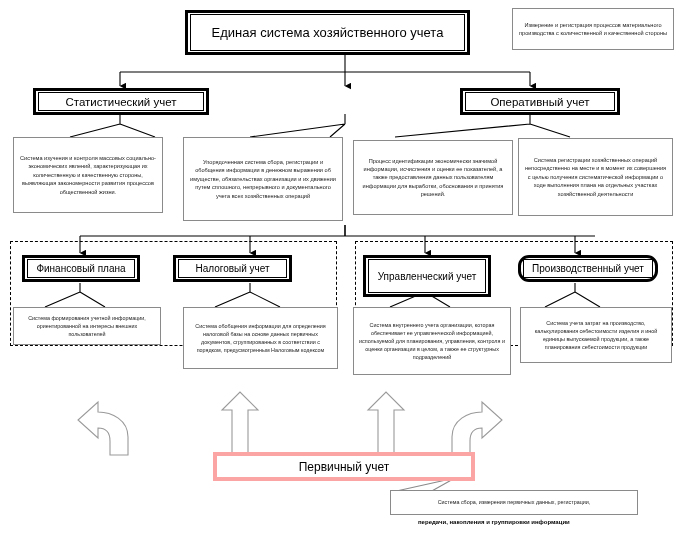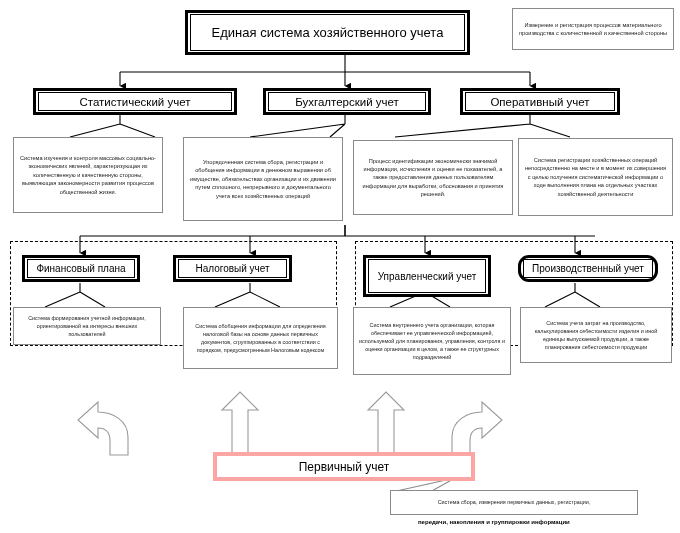--- a/index.html
+++ b/index.html
@@ -83,28 +83,23 @@
   </svg>
 
   <div class="node heavy title-box" style="left:185px;top:10px;width:285px;height:45px;justify-content:flex-end;">
     <div class="inner">
         <span>Единая система хозяйственного учета</span>
       </div>
   </div>
 
   <div class="desc" style="left:512px;top:8px;width:162px;height:42px;">Измерение и регистрация процессов материального производства с количественной и качественной стороны</div>
 
-  <div class="node heavy lvl2-box" style="left:33px;top:88px;width:204px;height:27px;text-align:center;">
+  <div class="node heavy lvl2-box" style="left:33px;top:88px;width:176px;height:27px;text-align:center;">
     <div class="inner">
         <span>Статистический учет</span>
-      </div>
-  </div>
-  <div class="node heavy lvl2-box" style="left:263px;top:88px;width:168px;height:27px;">
-    <div class="inner">
-        <span>Бухгалтерский учет</span>
       </div>
   </div>
   <div class="node heavy lvl2-box" style="left:460px;top:88px;width:160px;height:27px;">
     <div class="inner">
         <span>Оперативный учет</span>
       </div>
   </div>
 
   <div class="desc" style="left:13px;top:137px;width:150px;height:76px;">Система изучения и контроля массовых социально-экономических явлений, характеризующая их количественную и качественную стороны, выявляющая закономерности развития процессов общественной жизни.</div>
   <div class="desc" style="left:183px;top:137px;width:160px;height:84px;">Упорядоченная система сбора, регистрации и обобщения информации в денежном выражении об имуществе, обязательствах организации и их движении путем сплошного, непрерывного и документального учета всех хозяйственных операций</div>

